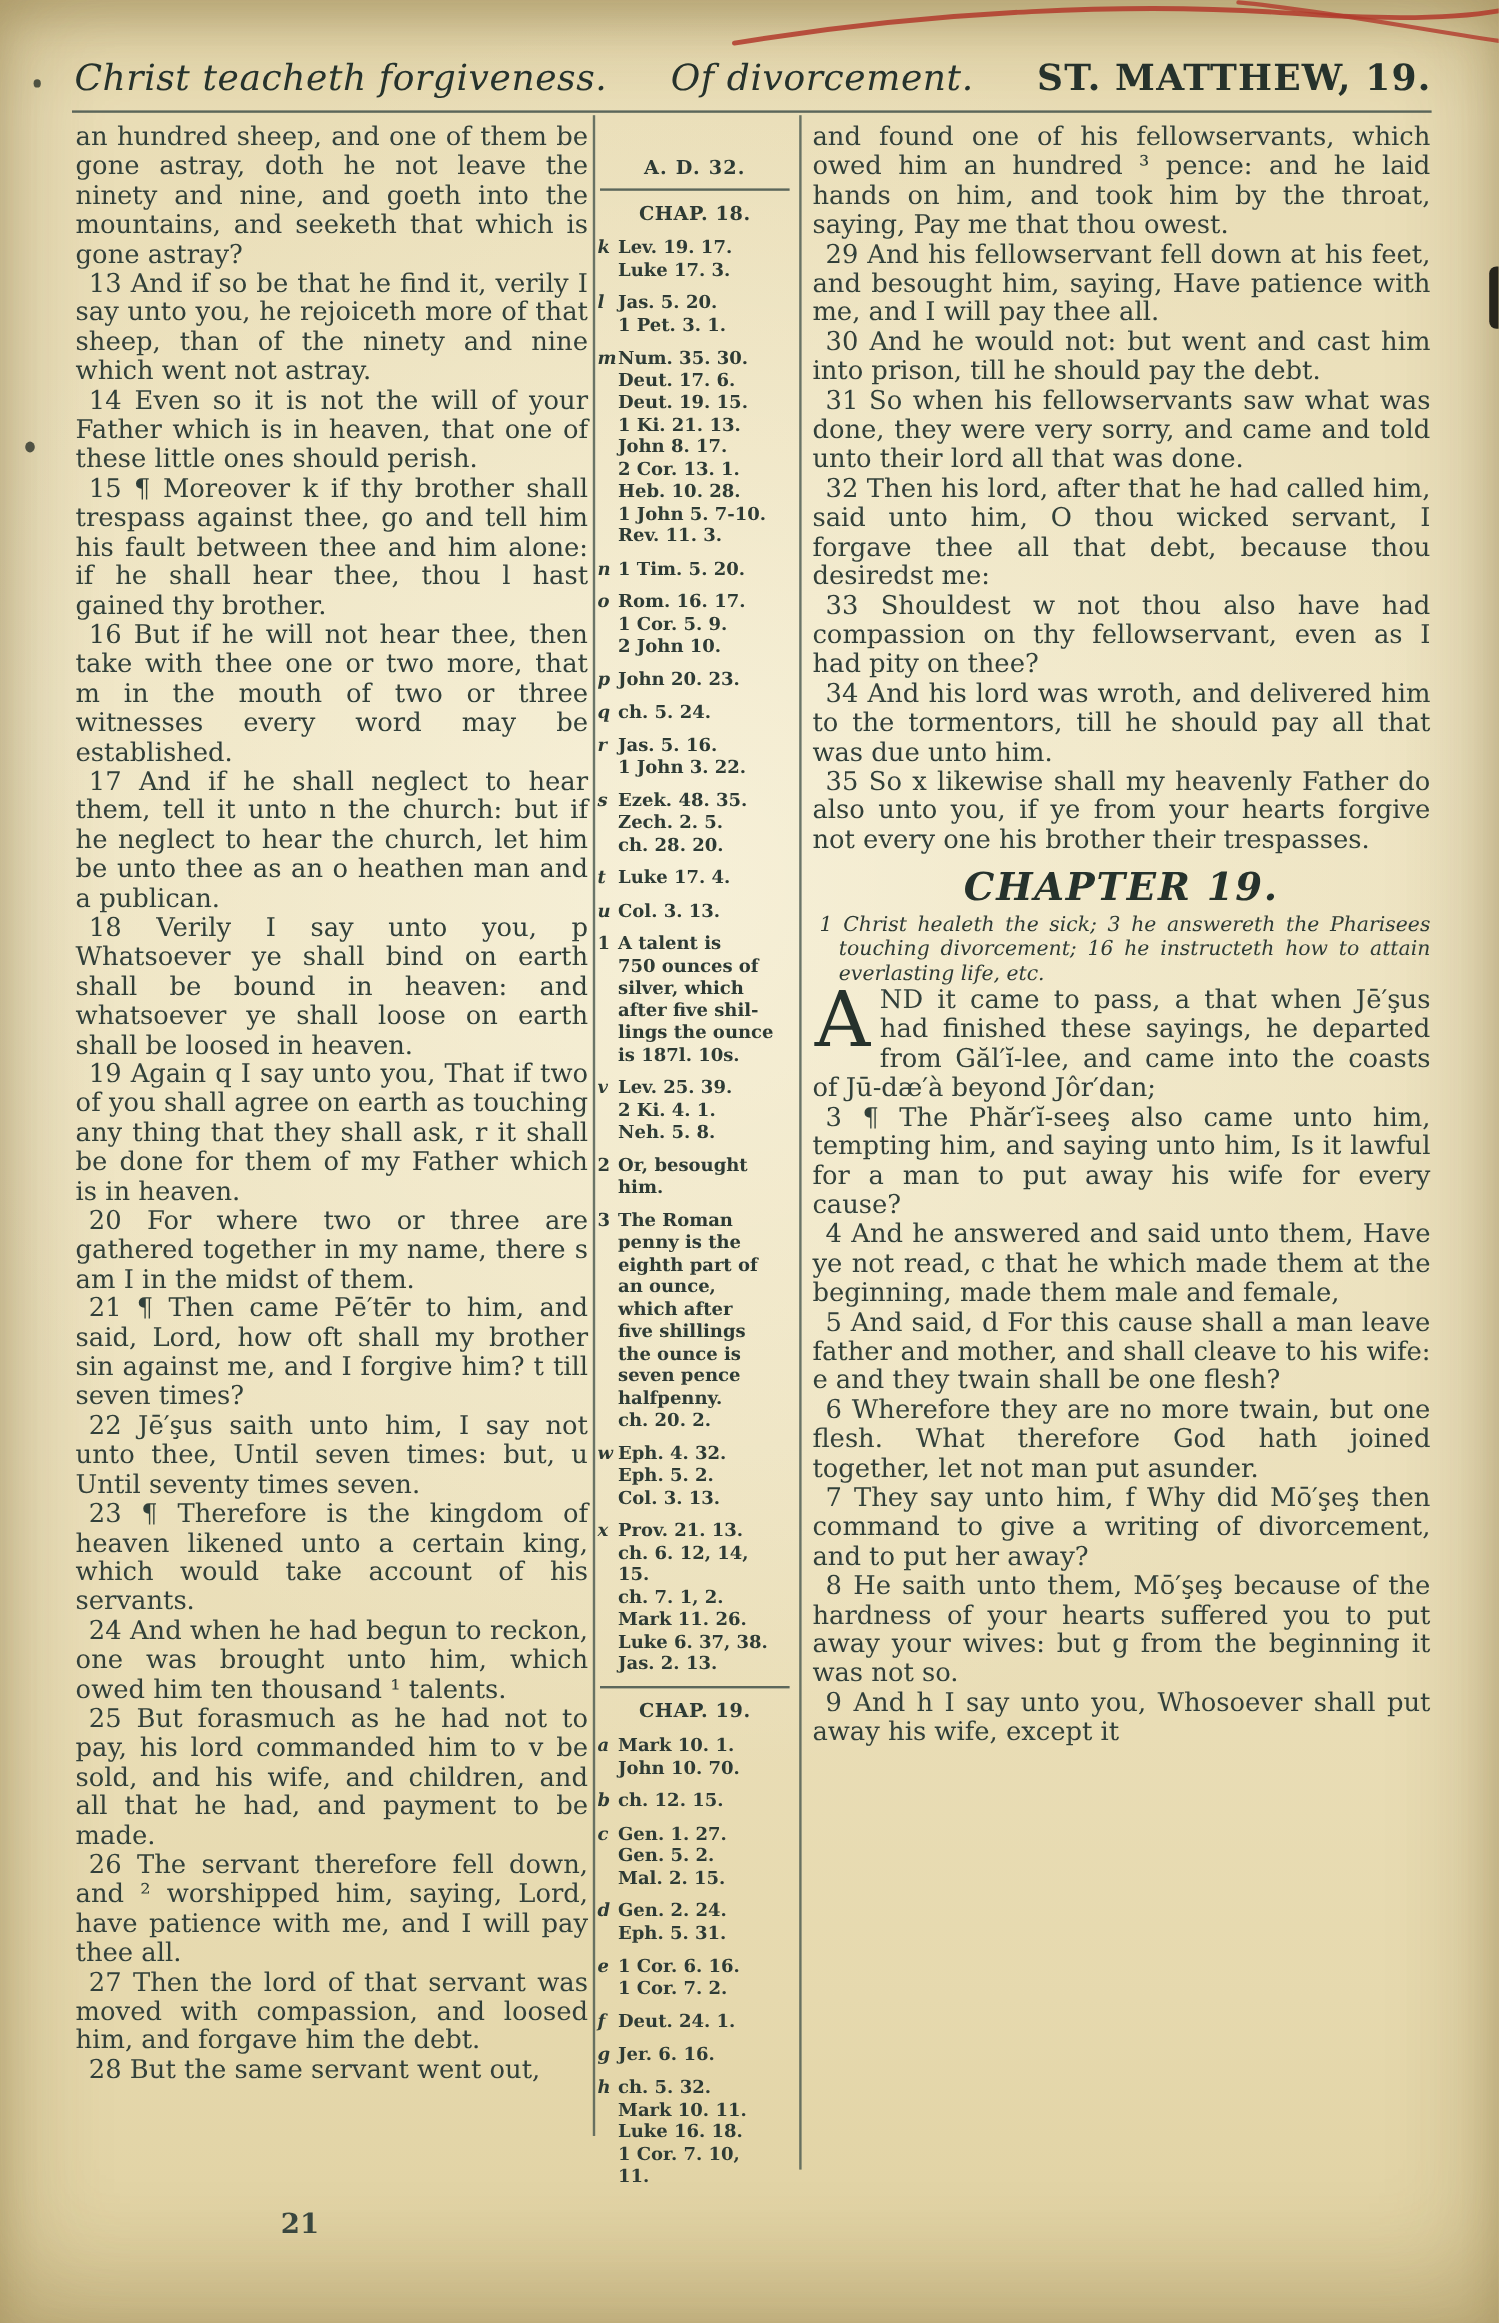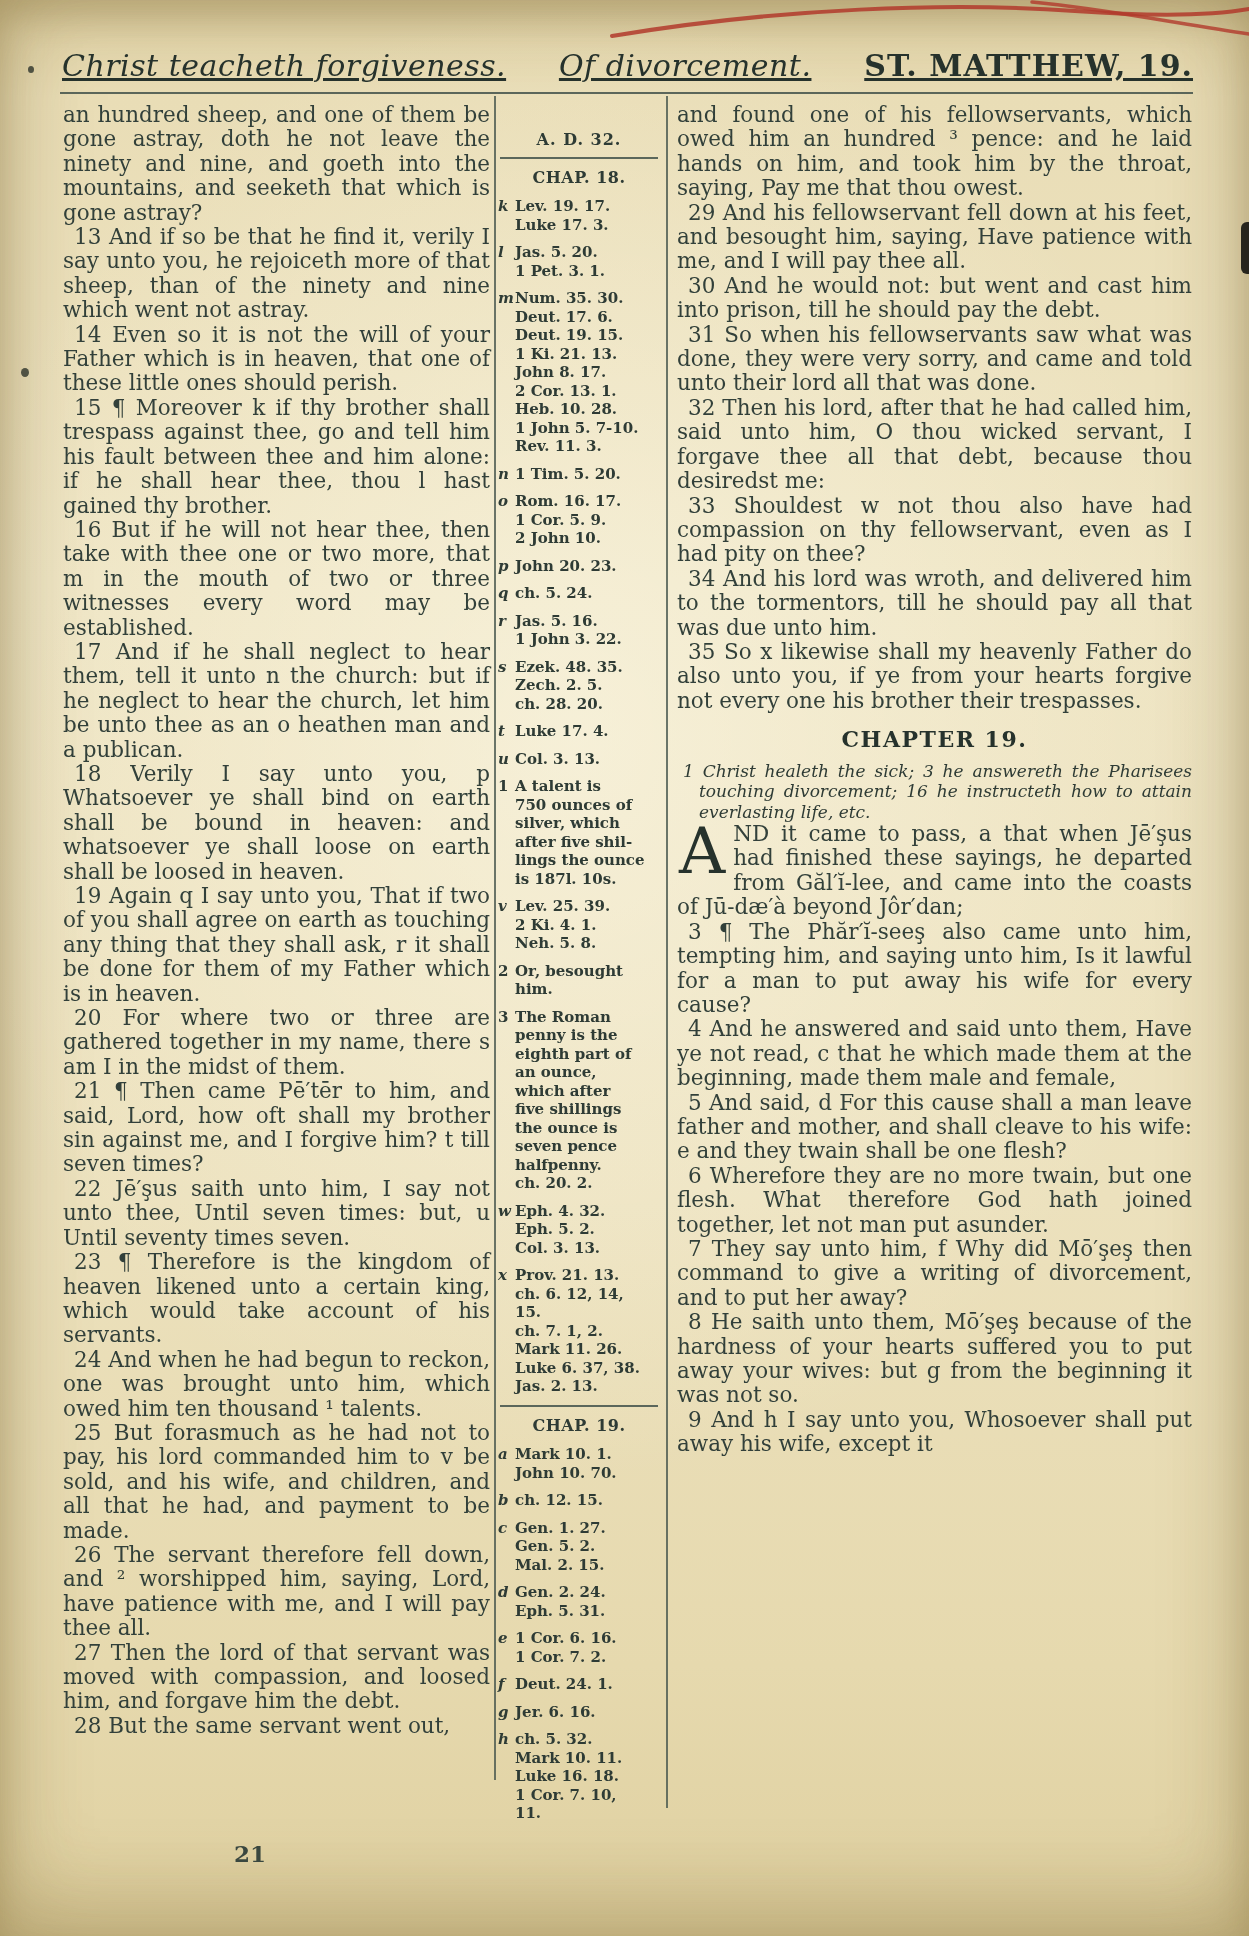--- a/index.html
+++ b/index.html
@@ -11,21 +11,20 @@
       linear-gradient(180deg, #e0d2a6 0%, #e9ddb6 5%, #eee4c2 30%, #ece1bd 62%, #e6d9ae 86%, #dfd0a0 100%),
       linear-gradient(90deg, #d9c996 0%, #e9ddb6 5%, #ece1bd 50%, #e9ddb6 95%, #dccc9b 100%);
     box-shadow: inset 0 0 90px rgba(116,92,38,0.28), inset 0 -40px 80px rgba(116,92,38,0.18), inset 0 18px 30px rgba(116,92,38,0.22);
     font-family:"DejaVu Serif", serif;
   }
   
   .running-head {
     position:absolute; left:62px; right:56px; top:48px;
     display:flex; justify-content:space-between; align-items:flex-end;
     color:#26322c;
-    text-decoration:underline;
   }
   .head-left, .head-mid { font-style:italic; font-size:30px; letter-spacing:0.5px; }
   .head-right { font-weight:bold; font-size:30px; letter-spacing:1px; }
   .head-rule { position:absolute; left:60px; right:56px; top:92px; height:2px; background:#42514a; opacity:0.85; }
   
   .divider { position:absolute; top:96px; width:2px; background:#47564e; opacity:0.8; }
   .divider-left  { left:494px; height:1684px; }
   .divider-right { left:666px; height:1712px; }
   
   .col { position:absolute; top:103px; color:#32403a; }
@@ -38,21 +37,21 @@
   .col-center { left:498px; width:162px; font-size:15px; line-height:18.5px; font-weight:bold; color:#2e3b35; text-align:left;margin-top:24px; }
   .ad { text-align:center; font-size:16px; margin:4px 0 7px; letter-spacing:1px; }
   .center-rule { height:2px; background:#42514a; opacity:0.85; margin:0 2px 10px; }
   .rule2 { margin-top:6px; }
   .chap-label { text-align:center; font-size:16px; margin:0 0 10px; letter-spacing:0.5px; }
   .ref { padding-left:17px; margin-bottom:9px; }
   .ref-key { float:left; margin-left:-17px; width:15px; font-style:italic; }
   .ref-key.num { font-style:normal; }
   .ref-line { display:block; }
   
-  .chapter-heading { font-size:22px; font-weight:bold; text-align:center; letter-spacing:1.5px; margin:14px 0 9px; color:#26322c; }
+  .chapter-heading { font-size:32px; font-weight:bold; text-align:center; letter-spacing:1.5px; margin:14px 0 9px; color:#26322c;font-style:italic; }
   .chapter-summary { font-style:italic; font-size:17px; line-height:20.5px; margin:0 0 0; padding-left:22px; text-indent:-16px; text-align:justify; color:#2e3b35; }
   .dropcap-p { text-indent:0; }
   .dropcap { float:left; font-size:64px; line-height:50px; padding:4px 8px 0 2px; color:#26322c; }
   
   .page-number { position:absolute; left:195px; top:1840px; width:110px; text-align:center; font-size:23px; font-weight:bold; color:#3a473f; }
   
   .pen-mark { position:absolute; left:0; top:0; pointer-events:none; }
   .speck { position:absolute; background:#2d332b; border-radius:50%; opacity:0.8; }
   .s1 { left:28px; top:66px;  width:6px; height:7px; }
   .s2 { left:21px; top:368px; width:8px; height:9px; }

